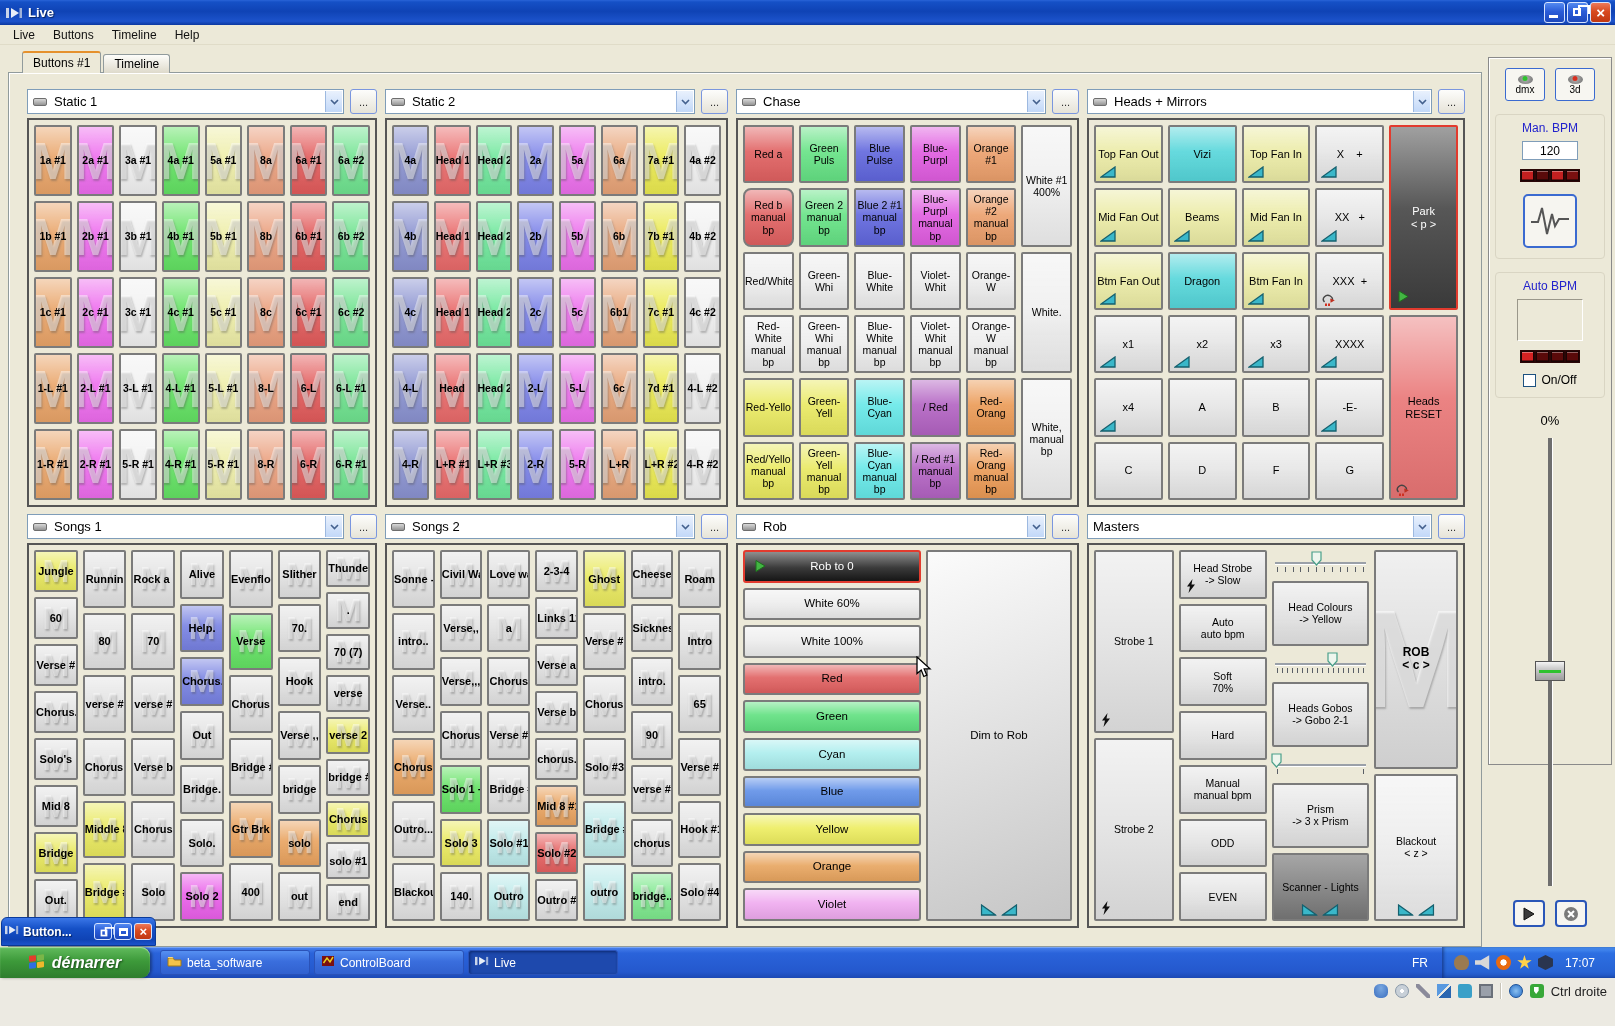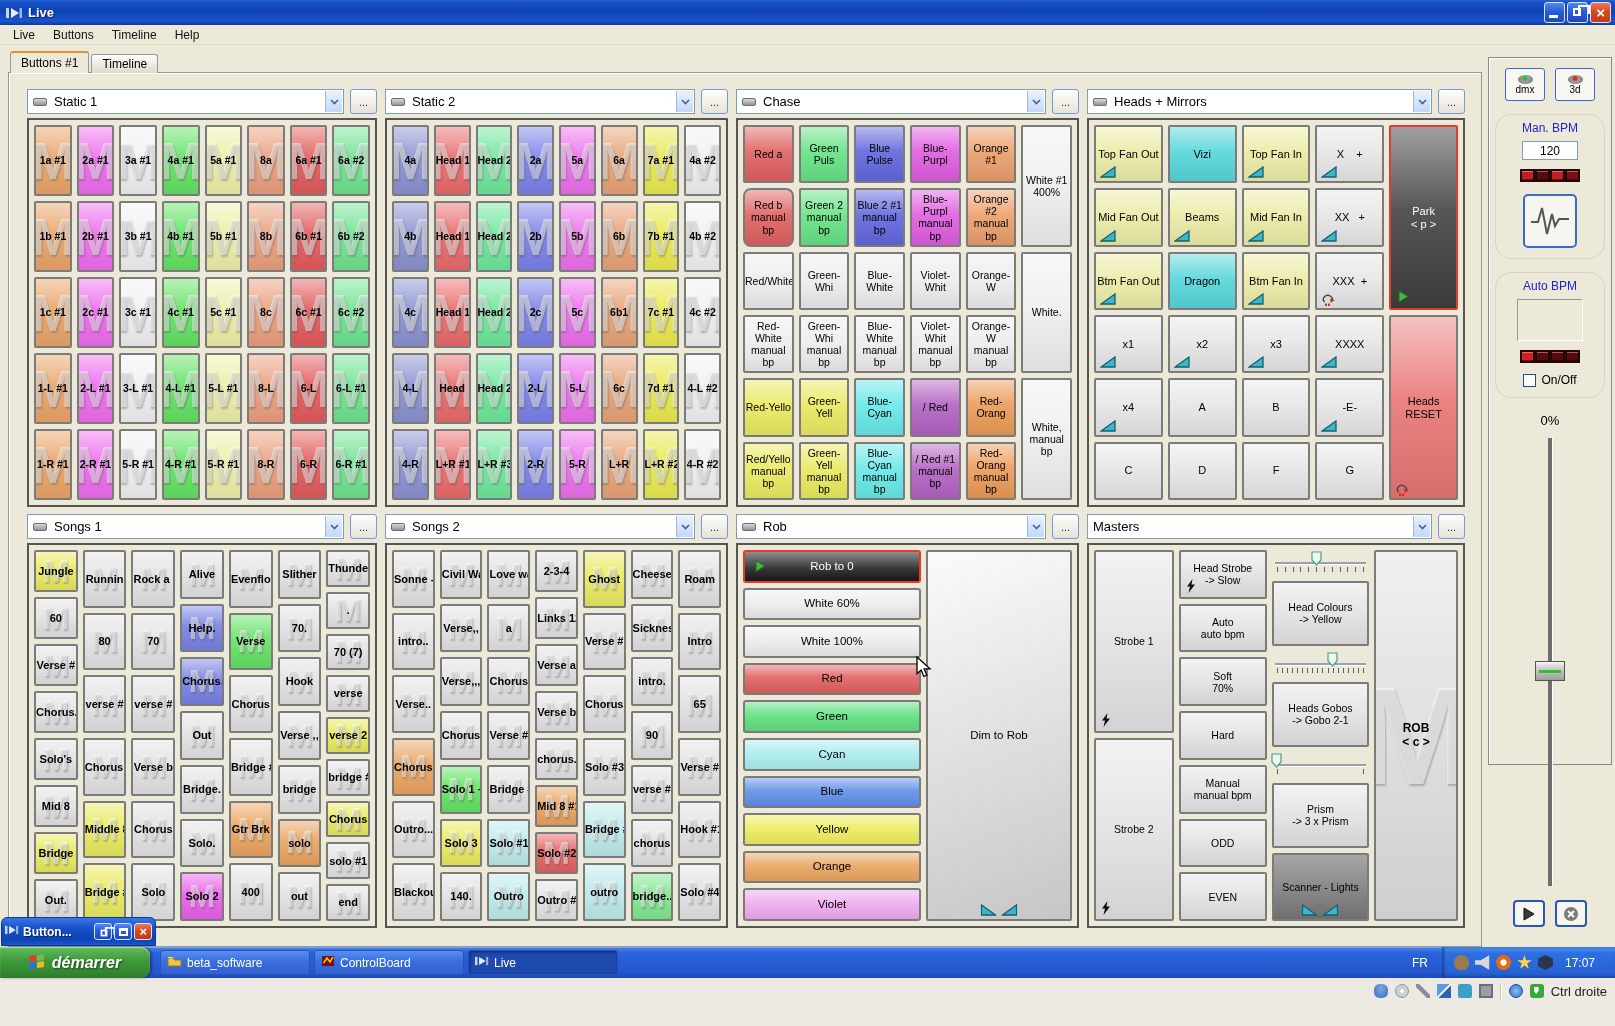--- a/index.html
+++ b/index.html
@@ -17,21 +17,21 @@
     background:linear-gradient(180deg,#548af0,#2a5cd8 45%,#1c48bc); position:relative; }
   .wbtn.close { background:linear-gradient(180deg,#ee7a5a,#d84a20 45%,#c03812); }
   .g-min { position:absolute; left:4px; bottom:4px; width:9px; height:3px; background:#fff; }
   .g-rest { position:absolute; left:5px; top:5px; width:8px; height:8px; border:2px solid #fff; background:transparent; }
   .g-rest:before { content:""; position:absolute; left:3px; top:-5px; width:8px; height:7px; border:2px solid #fff; border-bottom:none; }
   .g-x { position:absolute; inset:0; color:#fff; font-weight:700; font-size:15px; line-height:19px; text-align:center; }
 
   
   #menubar { position:absolute; left:0; top:25px; width:1615px; height:20px; background:#ece9d8; display:flex; align-items:center; padding-left:4px; border-bottom:1px solid #e0dcc8; }
   .mitem { padding:2px 9px; font-size:12px; color:#111; }
-  #tabstrip { position:absolute; left:10px; top:51px; height:22px; display:flex; align-items:flex-end; z-index:3;justify-content:space-between; }
+  #tabstrip { position:absolute; left:22px; top:51px; height:22px; display:flex; align-items:flex-end; z-index:3;justify-content:space-between; }
   .tab { border:1px solid #919b9c; border-bottom:none; border-radius:3px 3px 0 0; padding:2px 10px 3px; margin-right:2px;
     background:linear-gradient(180deg,#fdfdfa,#dedacb); font-size:12px; height:19px; }
   .tab.active { background:#ece9d8; border-top:2px solid #e5912d; height:22px; font-size:12px; padding-top:3px; }
 
   #tabpage { position:absolute; left:8px; top:72px; width:1474px; height:875px; background:#ece9d8;
     border:1px solid #919b9c; box-shadow:inset 1px 1px 0 #fff; z-index:1; }
 
   
   #panels { position:absolute; left:18px; top:16px; display:grid; grid-template-columns:350px 343px 343px 378px;
     grid-template-rows:418px 414px; column-gap:8px; row-gap:7px; }
@@ -91,21 +91,21 @@
 
   
   #sidebar { position:absolute; left:1488px; top:57px; width:124px; height:708px; background:#ece9d8;
     border:1px solid #8a8a8a; box-shadow:inset 1px 1px 0 #fff; }
   .sb-top { margin-top:10px; display:flex; justify-content:center; gap:10px; }
   .sb-sq { width:40px; height:33px; border:1px solid #3a6ad0; border-radius:3px; background:#f7f6f1; display:flex; flex-direction:column; align-items:center; justify-content:center; }
   .knob { width:15px; height:9px; border-radius:50%; background:radial-gradient(circle at 50% 40%,#b8b8b8,#6e6e6e); position:relative; margin-bottom:1px; }
   .knob i { position:absolute; left:50%; top:1px; transform:translateX(-50%); width:5px; height:5px; border-radius:50%; }
   .knob.green i { background:#2ec22e; } .knob.red i { background:#d83020; }
   .sb-sq .sb-sq-lbl { font-size:10px; line-height:1; }
-  .sb-group { margin:13px 6px 0; border:1px solid #d9d5c3; border-radius:16px; padding:6px 0 10px; text-align:center; }
+  .sb-group { margin:13px 6px 0; border:1px solid #d9d5c3; border-radius:4px; padding:6px 0 10px; text-align:center; }
   .sb-title { color:#2222cc; font-size:12px; margin-bottom:6px; }
   .bpm-input { width:56px; height:19px; border:1px solid #7f9db9; text-align:center; font-size:12px; font-family:inherit; display:block; margin:0 auto; }
   .leds { display:inline-flex; gap:2px; background:#2a0606; padding:1px; margin-top:9px; }
   .led { width:13px; height:11px; border:1px solid #1a0404; box-shadow:inset 0 1px 0 rgba(255,255,255,.35), inset 0 -1px 0 rgba(0,0,0,.45); }
   .tap-btn { display:block; margin:10px auto 0; width:54px; height:54px; border:2px solid #3a6ad0; border-radius:5px; background:#f6f5f0; }
   .inset-box { width:66px; height:42px; margin:2px auto 0; background:#ece9d8;
     border-top:1px solid #9a978a; border-left:1px solid #9a978a; border-bottom:1px solid #fff; border-right:1px solid #fff; }
   .onoff { display:flex; align-items:center; justify-content:center; gap:5px; margin-top:8px; font-size:12px; }
   .cbx { width:13px; height:13px; background:#fff; border:1px solid #1c5180; display:inline-block; }
   .pct { text-align:center; margin-top:15px; font-size:13px; }
@@ -1600,20 +1600,32 @@
                     <polygon points="1,11 15,11 15,1" fill="#3ab7c9" stroke="#15606e" stroke-width="1.3"></polygon>
                   </svg>
                 </span>
               </div>
             </div>
             <div class="pcol" style="flex: 0.95 1 0%;">
               <div class="pbtn robm" style="background-color: rgb(222, 222, 222); flex: 1.5 1 0%;">
                 <span class="wm">M</span>
                 <span class="lbl">ROB
 &lt; c &gt;</span>
+              </div>
+              <div class="pbtn" style="background-color: rgb(237, 237, 237);">
+                <span class="lbl">Blackout
+&lt; z &gt;</span>
+                <span class="ic ic-tri2">
+                  <svg width="16" height="12" viewBox="0 0 16 12">
+                    <polygon points="15,11 1,11 1,1" fill="#3ab7c9" stroke="#15606e" stroke-width="1.3"></polygon>
+                  </svg>
+                  <svg width="16" height="12" viewBox="0 0 16 12">
+                    <polygon points="1,11 15,11 15,1" fill="#3ab7c9" stroke="#15606e" stroke-width="1.3"></polygon>
+                  </svg>
+                </span>
               </div>
             </div>
           </div>
         </div>
       </div>
   </div>
 
   <div id="sidebar">
     <div class="sb-top">
       <span class="sb-sq">

